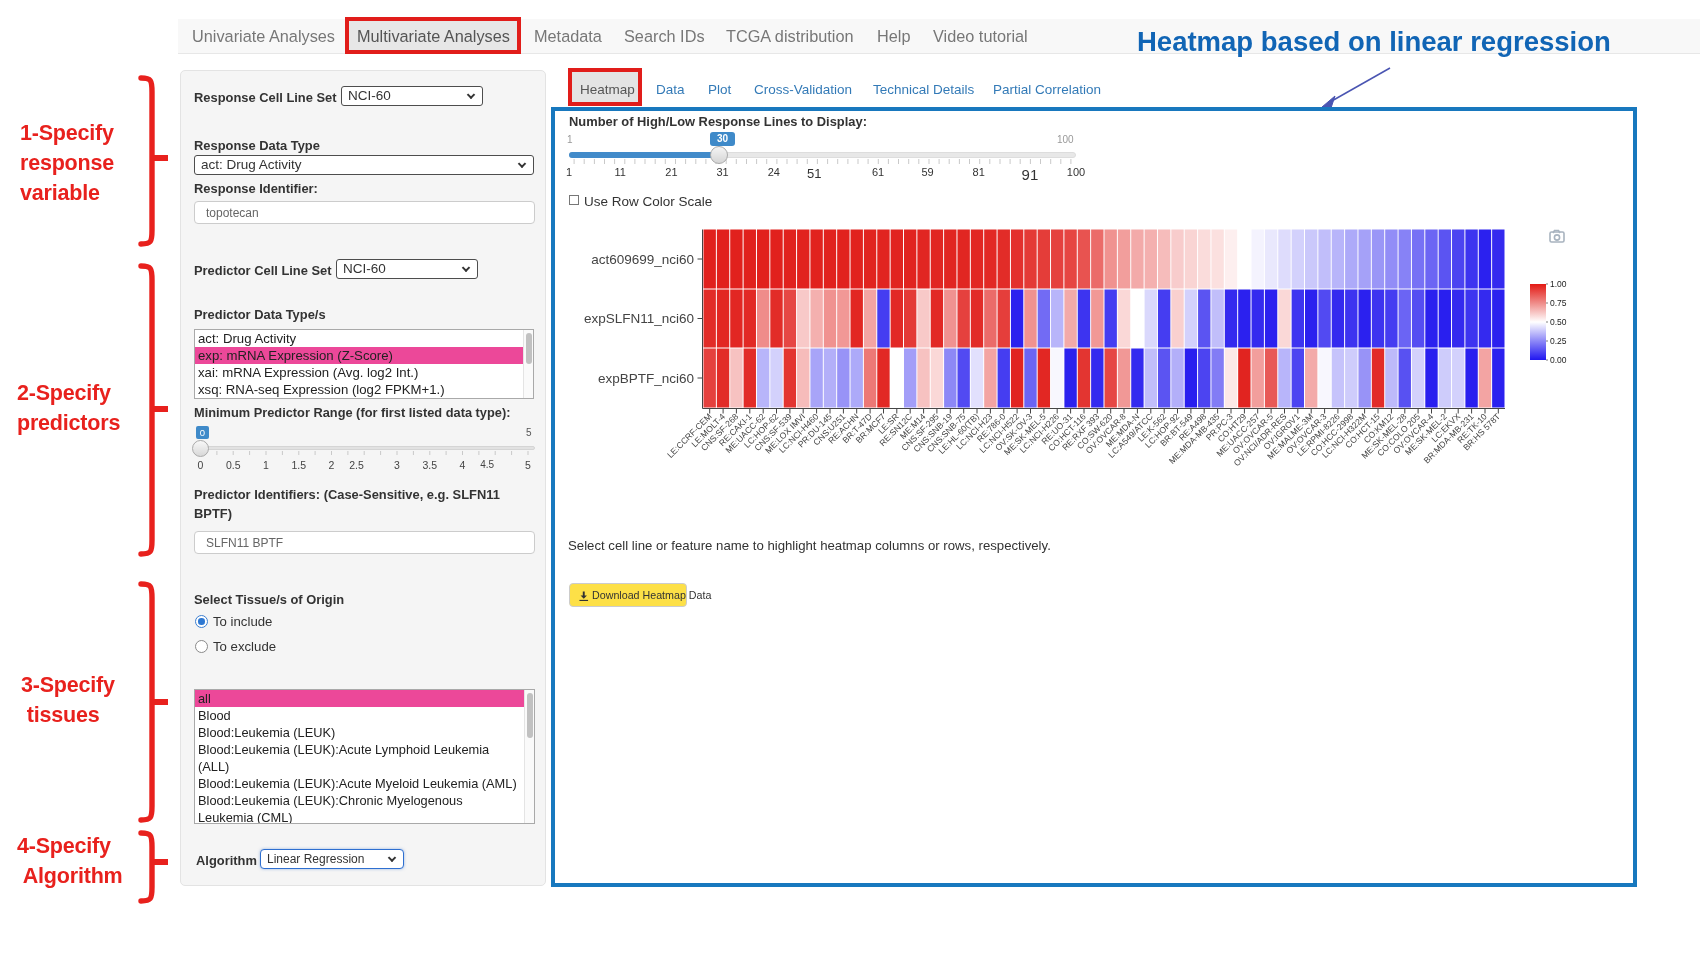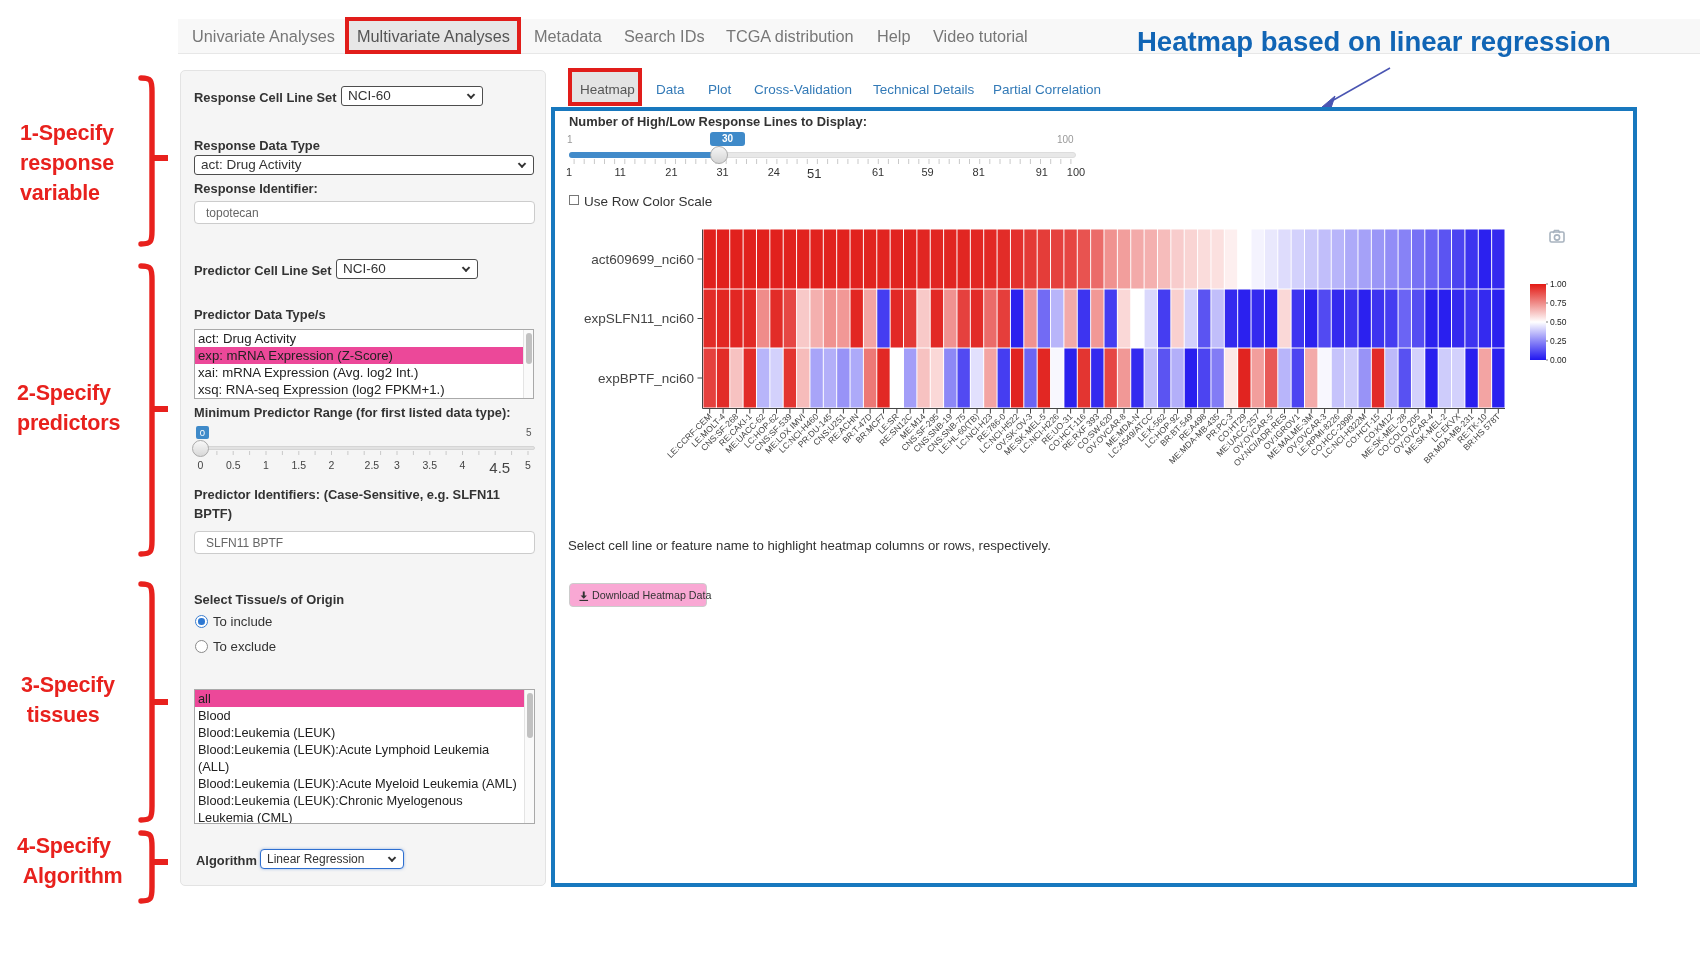--- a/index.html
+++ b/index.html
@@ -107,25 +107,25 @@
     <line x1="495.2" y1="451" x2="495.2" y2="455" stroke="#c9c9c9" stroke-width="1"></line>
     <line x1="511.6" y1="451" x2="511.6" y2="455" stroke="#c9c9c9" stroke-width="1"></line>
     <line x1="528.0" y1="451" x2="528.0" y2="455" stroke="#c9c9c9" stroke-width="1"></line>
   </svg>
 <div class="abs" style="left:192px;top:440px;width:17px;height:17px;border-radius:50%;background:linear-gradient(#f8f8f8,#d8d8d8);border:1px solid #aaa"></div>
 <div class="abs" style="left:200.5px;top:459px;width:30px;margin-left:-15px;text-align:center;font-size:10.5px;color:#444">0</div>
 <div class="abs" style="left:233.2px;top:459px;width:30px;margin-left:-15px;text-align:center;font-size:10.5px;color:#444">0.5</div>
 <div class="abs" style="left:266.0px;top:459px;width:30px;margin-left:-15px;text-align:center;font-size:10.5px;color:#444">1</div>
 <div class="abs" style="left:298.8px;top:459px;width:30px;margin-left:-15px;text-align:center;font-size:10.5px;color:#444">1.5</div>
 <div class="abs" style="left:331.5px;top:459px;width:30px;margin-left:-15px;text-align:center;font-size:10.5px;color:#444">2</div>
-<div class="abs" style="left:364.2px;top:459px;width:30px;margin-left:-15px;text-align:right;font-size:10.5px;color:#444">2.5</div>
+<div class="abs" style="left:364.2px;top:459px;width:30px;margin-left:-15px;text-align:left;font-size:10.5px;color:#444">2.5</div>
 <div class="abs" style="left:397.0px;top:459px;width:30px;margin-left:-15px;text-align:center;font-size:10.5px;color:#444">3</div>
 <div class="abs" style="left:429.8px;top:459px;width:30px;margin-left:-15px;text-align:center;font-size:10.5px;color:#444">3.5</div>
 <div class="abs" style="left:462.5px;top:459px;width:30px;margin-left:-15px;text-align:center;font-size:10.5px;color:#444">4</div>
-<div class="abs" style="left:495.2px;top:459px;width:30px;margin-left:-15px;text-align:right;font-size:15px;color:#444">4.5</div>
+<div class="abs" style="left:495.2px;top:459px;width:30px;margin-left:-15px;text-align:left;font-size:10px;color:#444">4.5</div>
 <div class="abs" style="left:528.0px;top:459px;width:30px;margin-left:-15px;text-align:center;font-size:10.5px;color:#444">5</div>
 <div class="lbl" style="left:194px;top:487px;font-size:12.9px">Predictor Identifiers: (Case-Sensitive, e.g. SLFN11</div>
 <div class="lbl" style="left:194px;top:506px;font-size:12.9px">BPTF)</div>
 <div class="inp" style="left:194px;top:531px;width:341px;height:23px">
     <span>SLFN11 BPTF</span>
   </div>
 <div class="lbl" style="left:194px;top:592px">Select Tissue/s of Origin</div>
 <div class="abs" style="left:195px;top:615px;width:13px;height:13px;border-radius:50%;border:1.5px solid #3c7fd0;background:#fff"></div>
 <div class="abs" style="left:198.2px;top:618.2px;width:6.6px;height:6.6px;border-radius:50%;background:#2e78d2"></div>
 <div class="abs" style="left:213px;top:614px;font-size:13.2px;color:#333">To include</div>
@@ -154,21 +154,21 @@
 <div class="abs" style="left:568px;top:68px;width:74px;height:38px;border:4px solid #e11d1a"></div>
 <div class="tab" style="left:656px;top:82px">Data</div>
 <div class="tab" style="left:708px;top:82px">Plot</div>
 <div class="tab" style="left:754px;top:82px">Cross-Validation</div>
 <div class="tab" style="left:873px;top:82px">Technical Details</div>
 <div class="tab" style="left:993px;top:82px">Partial Correlation</div>
 <div class="abs" style="left:551px;top:107px;width:1086px;height:780px;border:4.2px solid #1878be"></div>
 <div class="lbl" style="left:569px;top:114px">Number of High/Low Response Lines to Display:</div>
 <div class="abs" style="left:567px;top:134px;font-size:10px;color:#999">1</div>
 <div class="abs" style="left:1057px;top:134px;font-size:10px;color:#999">100</div>
-<div class="abs" style="left:710px;top:132px;width:35px;height:14px;background:#3f8ac9;border-radius:3px;color:#fff;font-size:10px;font-weight:bold;text-align:center;line-height:14px">30</div>
+<div class="abs" style="left:710px;top:132px;width:25px;height:14px;background:#3f8ac9;border-radius:3px;color:#fff;font-size:10px;font-weight:bold;text-align:center;line-height:14px">30</div>
 <div class="abs" style="left:569px;top:152px;width:507px;height:6px;background:#e8e8e8;border-radius:3px;border:1px solid #ddd"></div>
 <div class="abs" style="left:569px;top:152px;width:150px;height:6px;background:#428bca;border-radius:3px"></div>
 <svg class="abs" style="left:0;top:0" width="1100" height="180" viewBox="0 0 1100 180">
     <line x1="574.1" y1="159" x2="574.1" y2="164" stroke="#c9c9c9" stroke-width="1"></line>
     <line x1="584.2" y1="159" x2="584.2" y2="164" stroke="#c9c9c9" stroke-width="1"></line>
     <line x1="594.4" y1="159" x2="594.4" y2="164" stroke="#c9c9c9" stroke-width="1"></line>
     <line x1="604.5" y1="159" x2="604.5" y2="164" stroke="#c9c9c9" stroke-width="1"></line>
     <line x1="614.6" y1="159" x2="614.6" y2="164" stroke="#c9c9c9" stroke-width="1"></line>
     <line x1="624.8" y1="159" x2="624.8" y2="164" stroke="#c9c9c9" stroke-width="1"></line>
     <line x1="634.9" y1="159" x2="634.9" y2="164" stroke="#c9c9c9" stroke-width="1"></line>
@@ -219,21 +219,21 @@
 <div class="abs" style="left:710px;top:146px;width:18px;height:18px;border-radius:50%;background:linear-gradient(#f5f5f5,#d5d5d5);border:1px solid #aaa"></div>
 <div class="abs" style="left:569.0px;top:166px;width:36px;margin-left:-18px;text-align:center;font-size:11px;color:#333">1</div>
 <div class="abs" style="left:620.2px;top:166px;width:36px;margin-left:-18px;text-align:center;font-size:11px;color:#333">11</div>
 <div class="abs" style="left:671.4px;top:166px;width:36px;margin-left:-18px;text-align:center;font-size:11px;color:#333">21</div>
 <div class="abs" style="left:722.6px;top:166px;width:36px;margin-left:-18px;text-align:center;font-size:11px;color:#333">31</div>
 <div class="abs" style="left:773.8px;top:166px;width:36px;margin-left:-18px;text-align:center;font-size:11px;color:#333">24</div>
 <div class="abs" style="left:825.1px;top:166px;width:36px;margin-left:-18px;text-align:left;font-size:13px;color:#333">51</div>
 <div class="abs" style="left:878px;top:166px;width:36px;margin-left:-18px;text-align:center;font-size:11px;color:#333">61</div>
 <div class="abs" style="left:927.5px;top:166px;width:36px;margin-left:-18px;text-align:center;font-size:11px;color:#333">59</div>
 <div class="abs" style="left:978.7px;top:166px;width:36px;margin-left:-18px;text-align:center;font-size:11px;color:#333">81</div>
-<div class="abs" style="left:1029.9px;top:166px;width:36px;margin-left:-18px;text-align:right;font-size:11px;color:#333">91</div>
+<div class="abs" style="left:1029.9px;top:166px;width:36px;margin-left:-18px;text-align:center;font-size:15px;color:#333">91</div>
 <div class="abs" style="left:1076.0px;top:166px;width:36px;margin-left:-18px;text-align:center;font-size:11px;color:#333">100</div>
 <div class="abs" style="left:569px;top:195px;width:10px;height:10px;border:1.2px solid #777;background:#fff"></div>
 <div class="abs" style="left:584px;top:194px;font-size:13.5px;color:#333">Use Row Color Scale</div>
 <svg width="1090" height="300" viewBox="0 0 1090 300" style="position:absolute;left:560px;top:220px">
 <rect x="143.50" y="9.50" width="12.37" height="59.00" fill="#e1211d"></rect>
 <rect x="156.87" y="9.50" width="12.37" height="59.00" fill="#e1211d"></rect>
 <rect x="170.23" y="9.50" width="12.37" height="59.00" fill="#e1211d"></rect>
 <rect x="183.60" y="9.50" width="12.37" height="59.00" fill="#e1211d"></rect>
 <rect x="196.97" y="9.50" width="12.37" height="59.00" fill="#e1211d"></rect>
 <rect x="210.33" y="9.50" width="12.37" height="59.00" fill="#e1211d"></rect>
@@ -559,18 +559,18 @@
 <text x="990" y="124.0" font-size="8.5" fill="#222" font-family="Liberation Sans, sans-serif">0.25</text>
 <line x1="986" y1="140.0" x2="988" y2="140.0" stroke="#444" stroke-width="0.7"></line>
 <text x="990" y="143.0" font-size="8.5" fill="#222" font-family="Liberation Sans, sans-serif">0.00</text>
 <g fill="none" stroke="#a8b3bf" stroke-width="1.6">
       <rect x="990" y="12" width="14" height="10" rx="1.5"></rect>
       <path d="M 993 13.0 l 1.5 -2.5 h 4 l 1.5 2.5"></path>
       <circle cx="997" cy="17.5" r="2.6"></circle>
     </g>
 </svg>
 <div class="abs" style="left:568px;top:538px;font-size:13.2px;color:#333">Select cell line or feature name to highlight heatmap columns or rows, respectively.</div>
-<div class="abs" style="left:569px;top:583px;width:138px;height:24px;border:1px solid #ccc;border-radius:4px;background:#f9a8d4">
+<div class="abs" style="left:569px;top:583px;width:118px;height:24px;border:1px solid #ccc;border-radius:4px;background:#fde047">
 <svg style="position:absolute;left:9px;top:7px" width="9.5" height="10.5" viewBox="0 0 11 12">
 <path d="M4.4 0.5 h2.2 v4.5 h2.6 l-3.7 4 l-3.7 -4 h2.6 z" fill="#333"></path>
 <path d="M0.5 10.2 h10 v1.3 h-10 z" fill="#333"></path>
     </svg>
 <span style="position:absolute;left:22px;top:50%;transform:translateY(-50%);font-size:10.7px;color:#333;white-space:nowrap">Download Heatmap Data</span>
   </div>
 </body></html>

